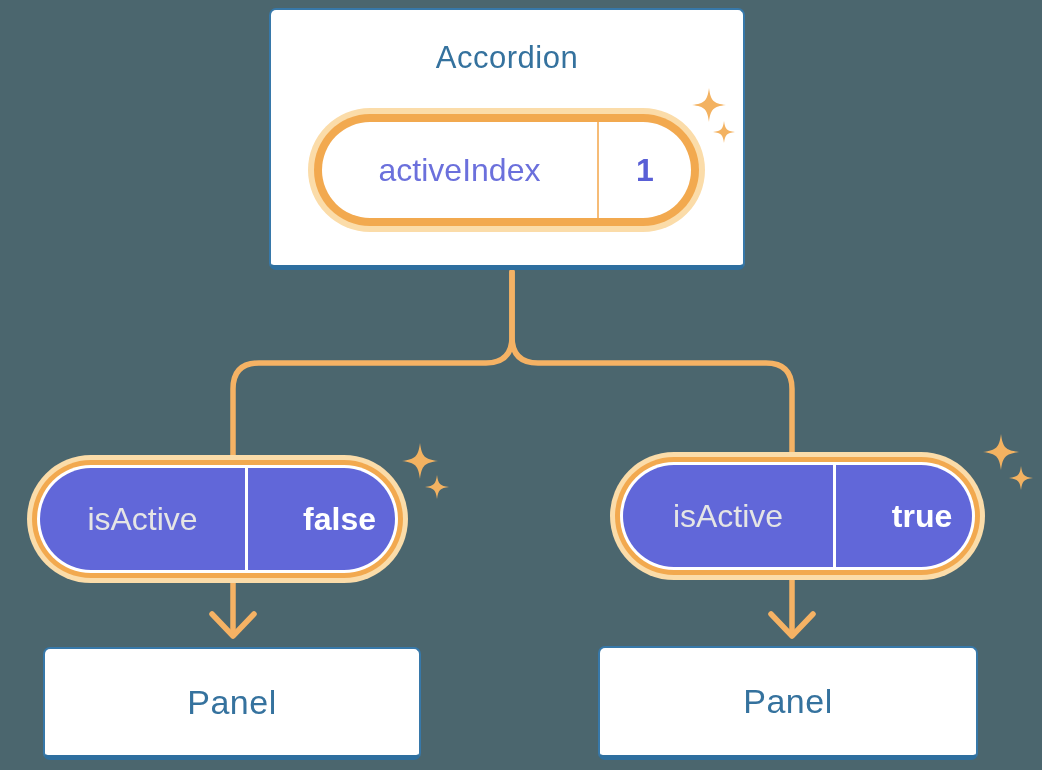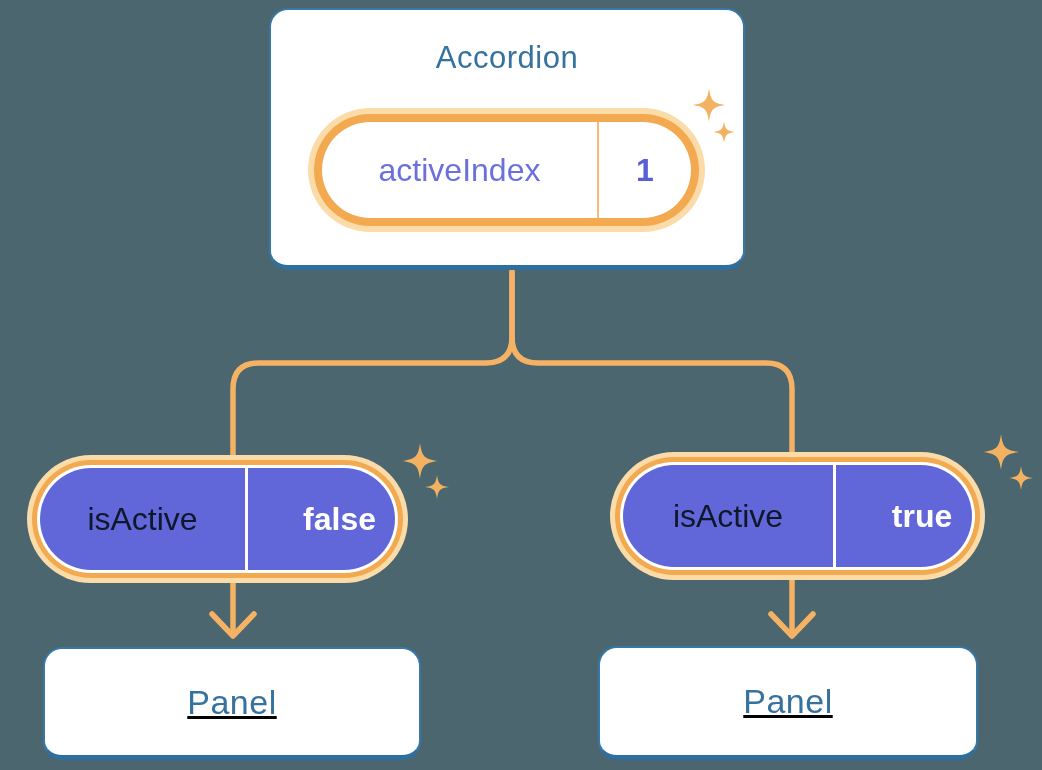--- a/index.html
+++ b/index.html
@@ -14,34 +14,34 @@
   }
   svg.layer { position: absolute; left: 0; top: 0; z-index: 1; }
 
   
   .card {
     position: absolute;
     background: #ffffff;
     border: 2.5px solid #3778A9;
     border-bottom-width: 5px;
     border-bottom-color: #2E6F9F;
-    border-radius: 19px;
+    border-radius: 7px;
     z-index: 2;
   }
   .card-title {
     color: #35729E;
     font-size: 31px;
     font-weight: 500;
     text-align: center;
     letter-spacing: 0.5px;
   }
   .accordion-card { left: 269px; top: 8px; width: 476px; height: 262px; }
   .accordion-card .card-title { margin-top: 30px; }
   .panel-card {
-    display: flex; align-items: center; justify-content: center; text-decoration: underline;
+    display: flex; align-items: center; justify-content: center;
   }
   .panel-card .card-title { font-size: 34px; margin-top: 0; }
   .panel-left  { left: 43px;  top: 647px; width: 378px; height: 113px; }
   .panel-right { left: 598px; top: 646px; width: 380px; height: 114px; }
 
   
   .state-pill {
     position: absolute; left: 37px; top: 98px;
     width: 397px; height: 124px;
     background: #FBDCA9; border-radius: 62px; padding: 6px;
@@ -78,21 +78,21 @@
     width: 100%; height: 100%;
     background: #ffffff; border-radius: 54px; padding: 3px;
   }
   .prop-pill .inner {
     width: 100%; height: 100%;
     background: #6167D9; border-radius: 51px;
     display: flex; align-items: stretch; overflow: hidden;
   }
   .prop-pill .label-cell {
     flex: 1; display: flex; align-items: center; justify-content: center;
-    color: #0f172a; font-size: 32px;
+    color: #e5e5e5; font-size: 32px;
   }
   .prop-pill .divider { width: 3px; background: #ffffff; }
   .prop-pill .value-cell {
     display: flex; align-items: center; justify-content: center;
     color: #ffffff; font-size: 32px; font-weight: bold; padding-left: 36px;
   }
   .prop-left  { left: 27px;  top: 455px; width: 381px; height: 128px; }
   .prop-left  .value-cell { width: 147px; }
   .prop-right { left: 610px; top: 452px; width: 375px; height: 128px; }
   .prop-right .value-cell { width: 136px; }

